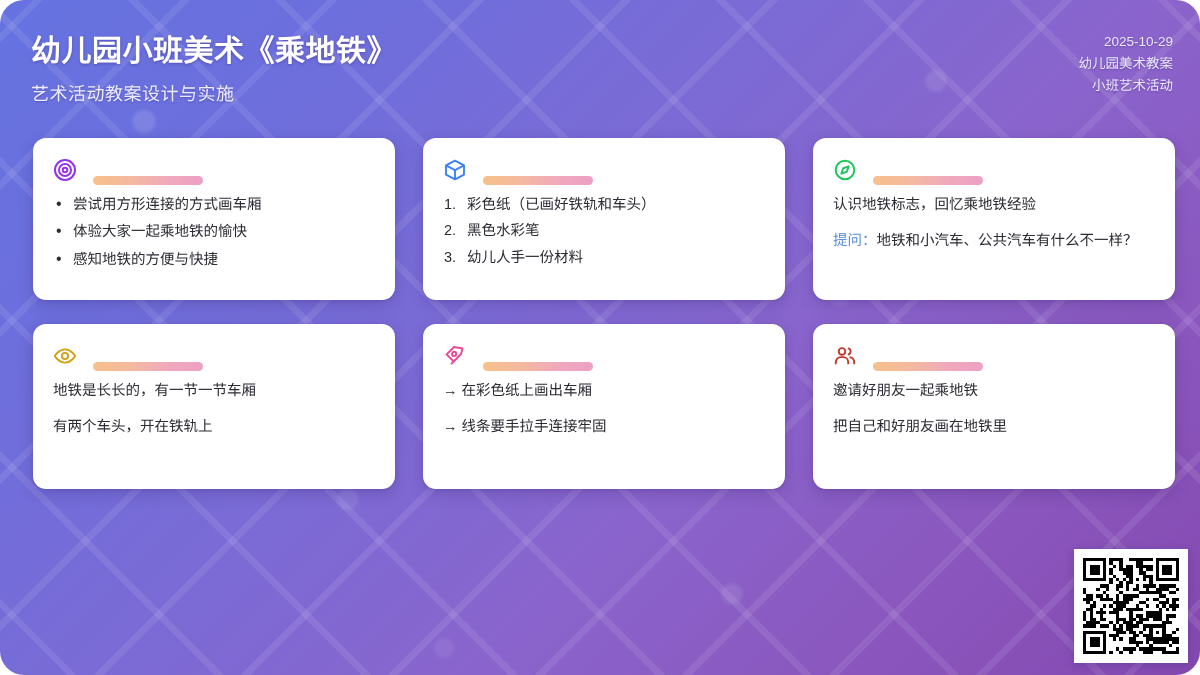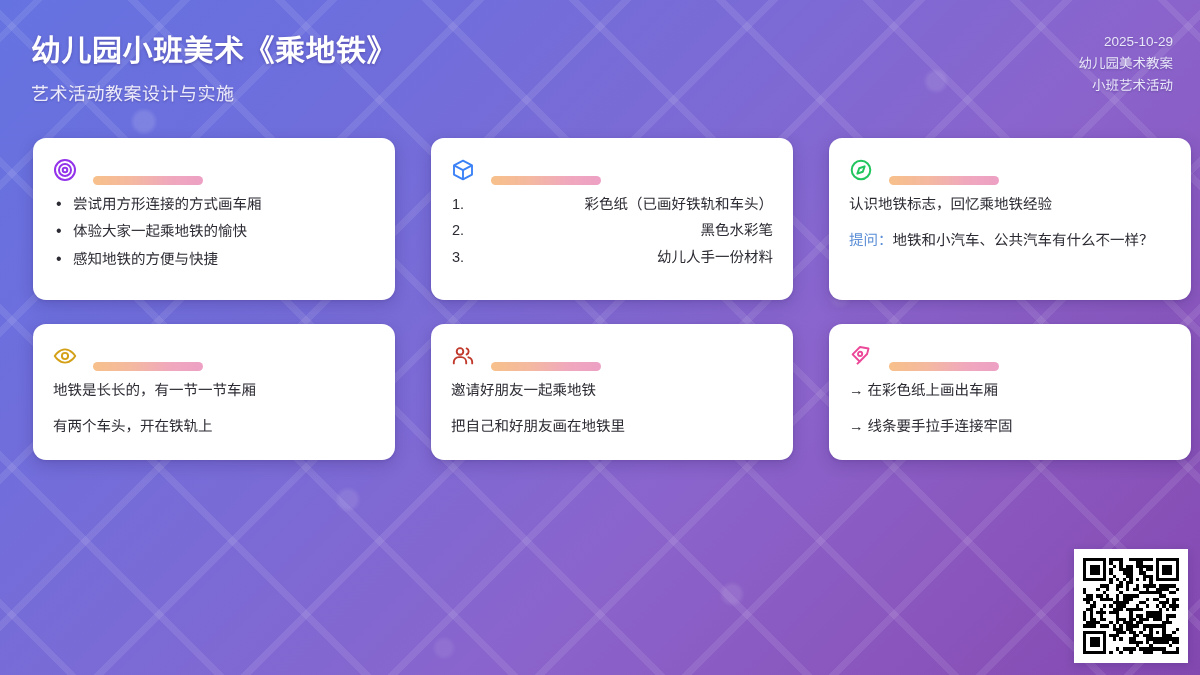--- a/index.html
+++ b/index.html
@@ -5,20 +5,21 @@
 <style>
   * { margin:0; padding:0; box-sizing:border-box; }
   html, body {
     width:1200px; height:675px; overflow:hidden;
     font-family:"Liberation Sans","DejaVu Sans",sans-serif;
   }
   #slide {
     position:relative; width:1200px; height:675px; overflow:hidden;
     background:
       linear-gradient(135deg,#6573e0 0%, #6c6fdd 18%, #7a6bd6 40%, #8a64cc 62%, #8a56bd 82%, #8348b0 100%);
+    border-radius: 24px;
   }
   
   #slide::before {
     content:""; position:absolute; inset:-40px;
     background-image:
       repeating-linear-gradient(45deg, rgba(255,255,255,.085) 0 7px, rgba(255,255,255,0) 7px 104px),
       repeating-linear-gradient(-45deg, rgba(255,255,255,.085) 0 7px, rgba(255,255,255,0) 7px 104px);
     pointer-events:none;
   }
   
@@ -49,46 +50,46 @@
     font-size:18px; font-weight:400; color:#ecebfb; letter-spacing:.5px;
     text-shadow:0 1px 2px rgba(40,20,90,.30); white-space:nowrap;
   }
   .meta { position:absolute; right:27px; top:31px; text-align:right; }
   .meta div { font-size:13.5px; color:#e9e7fa; line-height:22px; white-space:nowrap;
               text-shadow:0 1px 2px rgba(40,20,90,.28); }
 
   
   .grid {
     position:absolute; left:33px; top:138px; width:1134px; z-index:3;
-    display:grid; grid-template-columns:repeat(3,362px); gap:24px 36px;
+    display:grid; grid-template-columns:repeat(3,362px); gap:24px 28px;
   }
   .card {
     background:#fff; border-radius:13px; padding:17px 20px 16px 20px;
     box-shadow:0 5px 16px rgba(38,22,85,.20), 0 1px 3px rgba(38,22,85,.12);
     position:relative; overflow:hidden;
   }
   .card.r1 { height:162px; }
-  .card.r2 { height:136px; }
+  .card.r2 { height:165px; }
 
   .card-head { display:flex; align-items:flex-end; height:30px; margin-bottom:8px; }
   .card-icon { width:24px; height:24px; flex:0 0 auto; display:block; margin-bottom:3px; }
   .accent-bar {
     width:110px; height:9px; border-radius:5px; margin-left:16px;
     background:linear-gradient(90deg,#f7c08a 0%, #f4b9a0 35%, #f0a8bd 70%, #eda0c4 100%);
   }
 
   .body { font-size:14.5px; color:#2b2b33; line-height:1.55; }
 
   ul.bullets { list-style:none; }
   ul.bullets li { position:relative; padding-left:20px; margin-bottom:5px; }
   ul.bullets li::before {
     content:"•"; position:absolute; left:3px; top:-1px; color:#2b2b33; font-size:16px;
   }
   ol.numbers { list-style:none; counter-reset:n; }
-  ol.numbers li { position:relative; padding-left:24px; margin-bottom:4px; counter-increment:n;text-align:right; }
+  ol.numbers li { position:relative; padding-left:24px; margin-bottom:4px; counter-increment:n; }
   ol.numbers li::before {
     content:counter(n) "."; position:absolute; left:1px; top:0; color:#2b2b33;
   }
   p.line { margin-bottom:11px; }
   p.line:last-child { margin-bottom:0;margin-top:14px; }
   .qlabel { color:#5b8ed6; }
   .arrow { color:#2b2b33; }
 
   
   .qr-wrap {
@@ -170,48 +171,48 @@
         <div class="accent-bar"></div>
       </div>
       <div class="body">
         <p class="line">地铁是长长的，有一节一节车厢</p>
         <p class="line">有两个车头，开在铁轨上</p>
       </div>
     </div>
 
     <div class="card r2">
       <div class="card-head">
+        <svg class="card-icon" viewBox="0 0 24 24" fill="none" stroke="#ec4899" stroke-width="1.9" stroke-linejoin="round">
+          <path d="M19.5 4.5 11 3 3.6 10.4l7.1 7.1L18.1 10z"></path>
+          <circle cx="11.1" cy="9.9" r="2.1"></circle>
+          <path d="M10.7 17.5 8 20.2"></path>
+        </svg>
+        <div class="accent-bar"></div>
+      </div>
+      <div class="body">
+        <p class="line"><span class="arrow">→</span>
+          <span>在彩色纸上画出车厢</span></p>
+        <p class="line"><span class="arrow">→</span>
+          <span>线条要手拉手连接牢固</span></p>
+      </div>
+    </div>
+
+    <div class="card r2">
+      <div class="card-head">
         <svg class="card-icon" viewBox="0 0 24 24" fill="none" stroke="#c0392b" stroke-width="1.9" stroke-linecap="round">
           <circle cx="9" cy="7.4" r="3.3"></circle>
           <path d="M2.8 19.4v-1.3a5 5 0 0 1 5-5h2.4a5 5 0 0 1 5 5v1.3"></path>
           <path d="M15.6 4.4a3.3 3.3 0 0 1 0 6.1"></path>
           <path d="M17.4 13.3a5 5 0 0 1 3.8 4.8v1.3"></path>
         </svg>
         <div class="accent-bar"></div>
       </div>
       <div class="body">
         <p class="line">邀请好朋友一起乘地铁</p>
         <p class="line">把自己和好朋友画在地铁里</p>
-      </div>
-    </div>
-
-    <div class="card r2">
-      <div class="card-head">
-        <svg class="card-icon" viewBox="0 0 24 24" fill="none" stroke="#ec4899" stroke-width="1.9" stroke-linejoin="round">
-          <path d="M19.5 4.5 11 3 3.6 10.4l7.1 7.1L18.1 10z"></path>
-          <circle cx="11.1" cy="9.9" r="2.1"></circle>
-          <path d="M10.7 17.5 8 20.2"></path>
-        </svg>
-        <div class="accent-bar"></div>
-      </div>
-      <div class="body">
-        <p class="line"><span class="arrow">→</span>
-          <span>在彩色纸上画出车厢</span></p>
-        <p class="line"><span class="arrow">→</span>
-          <span>线条要手拉手连接牢固</span></p>
       </div>
     </div>
 
   </div>
 
   <div class="qr-wrap">
     <svg viewBox="0 0 29 29" shape-rendering="crispEdges">
       <rect width="29" height="29" fill="#fff"></rect>
       <g fill="#000" id="qr-mod">
           <rect x="0" y="0" width="1" height="1"></rect>

